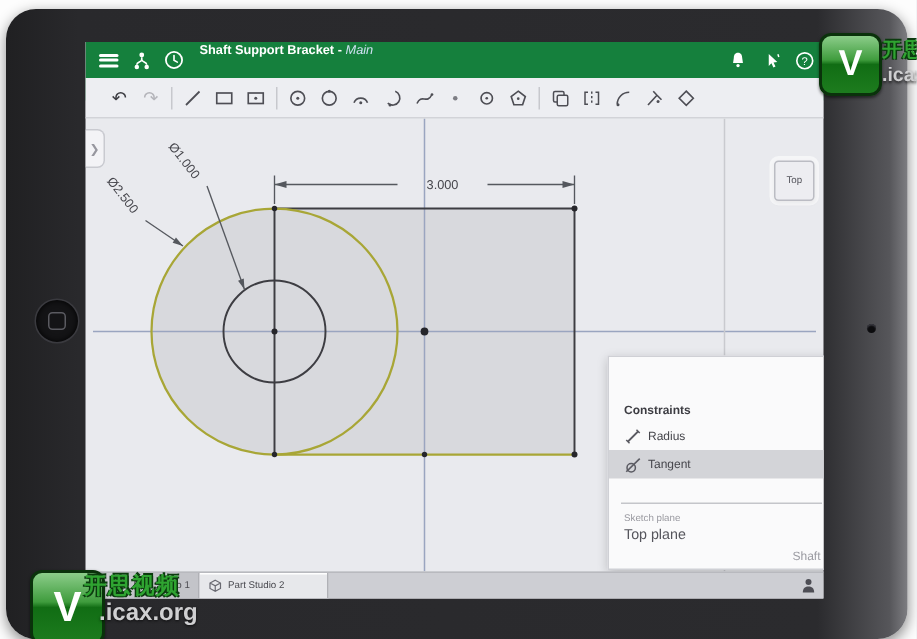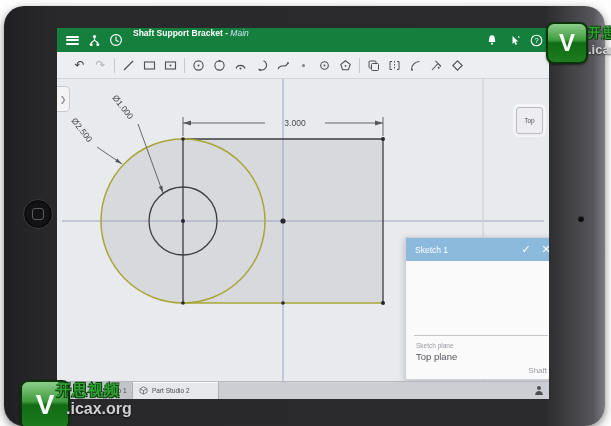--- a/index.html
+++ b/index.html
@@ -283,24 +283,41 @@
         <circle cx="326" cy="224" r="2"></circle>
         <circle cx="126" cy="224" r="1.8"></circle>
         <circle cx="226" cy="224" r="1.8"></circle>
       </g>
     </svg>
     <div class="abs viewcube">Top</div>
     <div class="abs flyout">❯</div>
   </div>
 
   <div class="abs panel">
-    <div class="abs panel-head">
-      <span class="panel-title">Sketch 1</span>
-      <span class="hicon sp">✓</span>
-      <span class="hicon">✕</span>
+    <div class="abs" style="top:23px;left:0;right:0;">
+      <div class="p-label">Constraints</div>
+      <div class="c-row">
+        <span class="cicon">
+          <svg width="12" height="12" viewBox="0 0 12 12">
+              <line x1="2.5" y1="9.5" x2="9.5" y2="2.5" stroke="#5a5a62" stroke-width="1.2"></line>
+              <line x1="1.5" y1="8.3" x2="3.7" y2="10.5" stroke="#5a5a62" stroke-width="1"></line>
+              <line x1="8.3" y1="1.5" x2="10.5" y2="3.7" stroke="#5a5a62" stroke-width="1"></line>
+            </svg>
+        </span>
+        <span>Radius</span>
+      </div>
+      <div class="c-row hl">
+        <span class="cicon">
+          <svg width="12" height="12" viewBox="0 0 12 12">
+              <circle cx="4.8" cy="7.8" r="2.8" stroke="#5a5a62" stroke-width="1" fill="none"></circle>
+              <line x1="1.5" y1="10.5" x2="10.5" y2="1.8" stroke="#5a5a62" stroke-width="1.1"></line>
+            </svg>
+        </span>
+        <span>Tangent</span>
+      </div>
     </div>
     <div class="abs p-div"></div>
     <div class="abs plane-label">Sketch plane</div>
     <div class="abs plane-value">Top plane</div>
     <div class="abs final">Shaft</div>
   </div>
 
   <div class="abs tabbar">
     <div class="tab tab1">
       <span>Part Studio 1</span>

